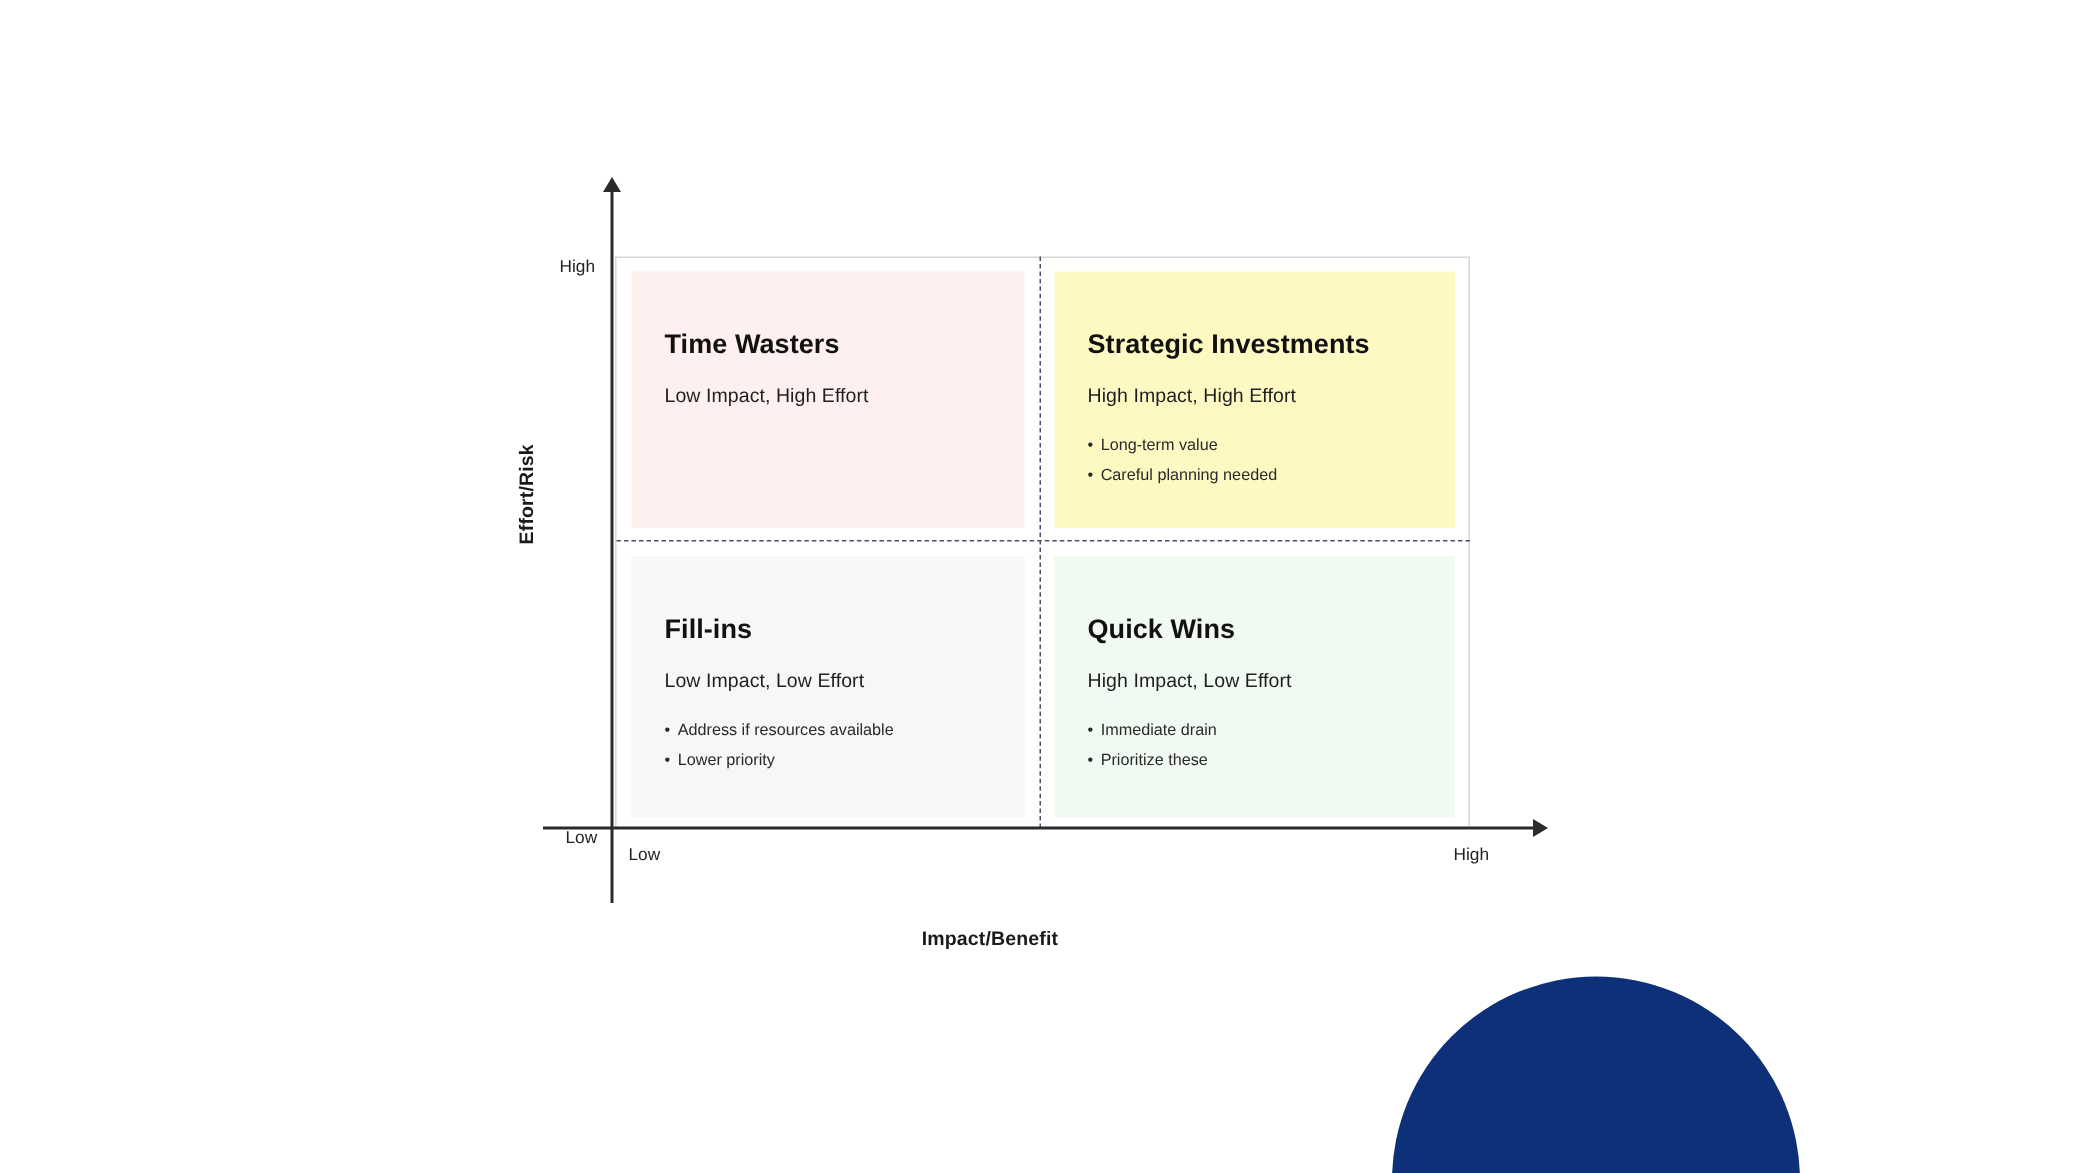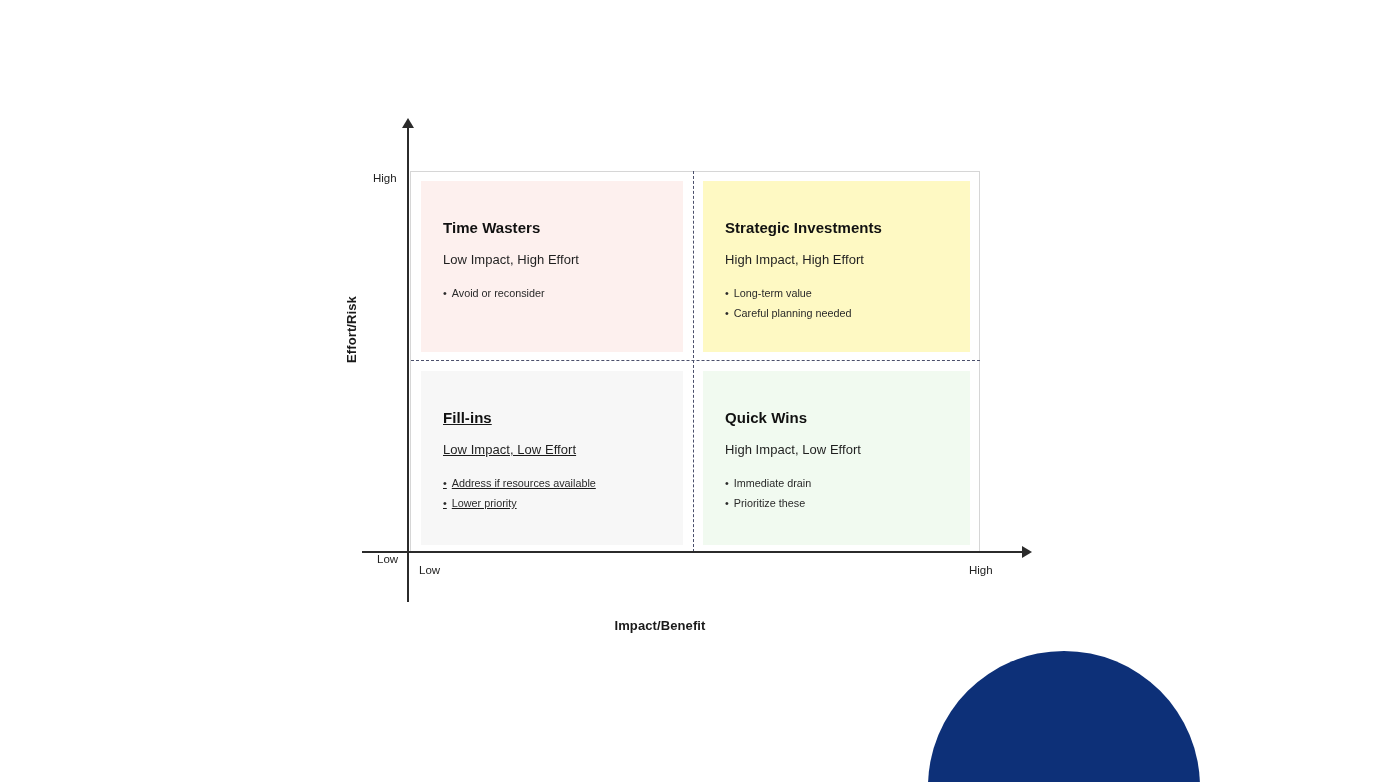--- a/index.html
+++ b/index.html
@@ -147,21 +147,21 @@
     position: absolute;
     box-sizing: border-box;
     padding: 38px 0 0 22px;
   }
   #quad-time-wasters        { left: 421px; top: 181px; width: 262px; height: 171px; background: #fdf0ee; }
   #quad-strategic           { left: 703px; top: 181px; width: 267px; height: 171px; background: #fef9c3; }
   #quad-fill-ins            { left: 421px; top: 371px; width: 262px; height: 174px; background: #f7f7f7; }
   #quad-quick-wins          { left: 703px; top: 371px; width: 267px; height: 174px; background: #f1faf0; }
 
   .quad-title {
-    font-size: 15px;
+    font-size: 18px;
     font-weight: bold;
     color: #111111;
     margin: 0 0 16px 0;
     letter-spacing: 0.05px;
   }
   .quad-subtitle {
     font-size: 13px;
     color: #1f1f1f;
     margin: 0 0 16px 0;
     letter-spacing: 0.05px;
@@ -189,34 +189,33 @@
 <div id="deco-circle" style="background: rgb(13, 48, 120);"></div>
 
 <div id="matrix">
 
   <div id="plot-frame"></div>
 
   <div class="quadrant" id="quad-time-wasters" style="background: rgb(253, 240, 238);">
     <div class="quad-title">Time Wasters</div>
     <div class="quad-subtitle">Low Impact, High Effort</div>
     <ul class="quad-bullets">
-      <li>Avoid or reconsider</li>
     </ul>
   </div>
 
   <div class="quadrant" id="quad-strategic">
     <div class="quad-title">Strategic Investments</div>
     <div class="quad-subtitle">High Impact, High Effort</div>
     <ul class="quad-bullets">
       <li>Long-term value</li>
       <li>Careful planning needed</li>
     </ul>
   </div>
 
-  <div class="quadrant" id="quad-fill-ins" style="background: rgb(247, 247, 247); text-decoration: underline;">
+  <div class="quadrant" id="quad-fill-ins" style="background: rgb(247, 247, 247);">
     <div class="quad-title">Fill-ins</div>
     <div class="quad-subtitle">Low Impact, Low Effort</div>
     <ul class="quad-bullets">
       <li>Address if resources available</li>
       <li>Lower priority</li>
     </ul>
   </div>
 
   <div class="quadrant" id="quad-quick-wins" style="background: rgb(241, 250, 240);">
     <div class="quad-title">Quick Wins</div>

